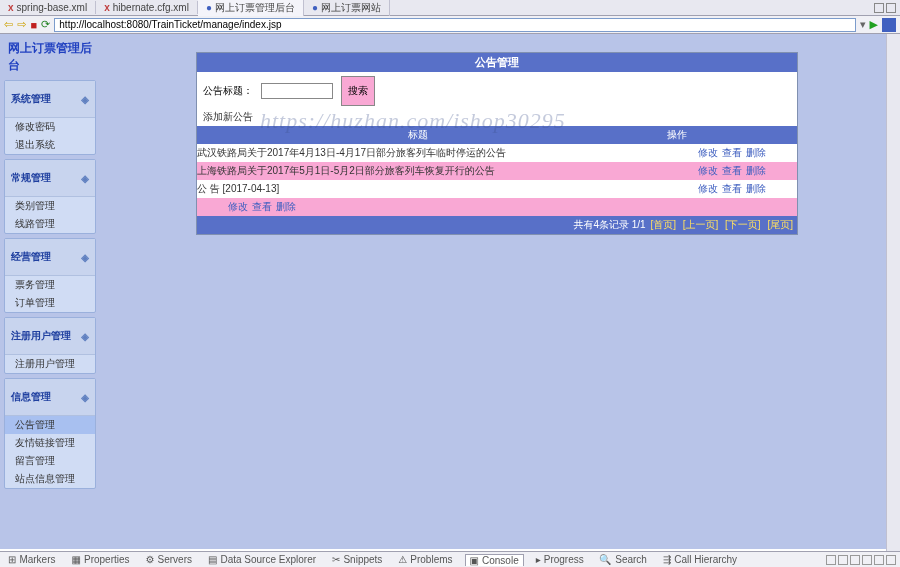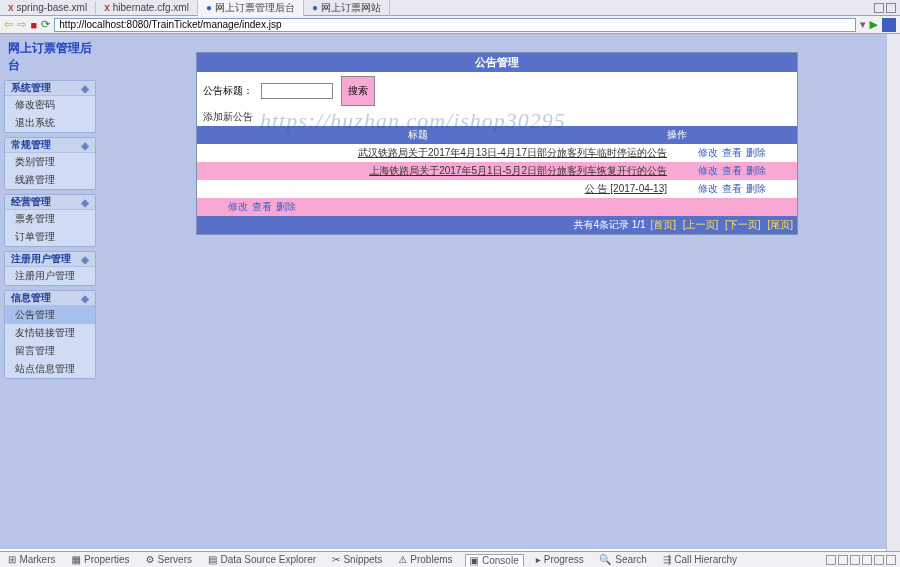--- a/index.html
+++ b/index.html
@@ -23,40 +23,40 @@
 .go-btn { color: #20a020; font-size: 11px; cursor: pointer; }
 .menu-btn { width: 14px; height: 14px; background: #4060c0; cursor: pointer; }
 
 
 .main-area { display: flex; background: #b8c4e8; height: 515px; }
 
 
 .sidebar { width: 100px; padding: 4px; }
 .sidebar-title { color: #2040c0; font-size: 12px; font-weight: bold; padding: 2px 4px 6px; }
 .menu-group { background: #d0dcf4; border: 1px solid #9ab0dc; margin-bottom: 4px; border-radius: 2px; }
-.menu-header { background: #c8d4ee; padding: 0 6px; font-size: 10px; color: #2040a0; font-weight: bold; display: flex; justify-content: space-between; align-items: center; cursor: pointer; border-bottom: 1px solid #b0c0e0; }
+.menu-header { background: #c8d4ee; padding: 11px 6px; font-size: 10px; color: #2040a0; font-weight: bold; display: flex; justify-content: space-between; align-items: center; cursor: pointer; border-bottom: 1px solid #b0c0e0; }
 .menu-header-icon { color: #6080c0; font-size: 10px; }
 .menu-item { padding: 2px 10px; font-size: 10px; color: #333; cursor: pointer; }
 .menu-item.active { background: #a8c0f0; }
 
 
 .content { flex: 1; background: #b8c4e8; padding: 8px 12px 8px 6px; }
 .content-inner { background: #fff; border: 1px solid #8090b0; }
 .content-titlebar { background: #5870c8; color: #fff; text-align: center; padding: 2px; font-size: 11px; font-weight: bold; }
 .search-row { padding: 4px 6px; display: flex; align-items: center; gap: 8px; font-size: 10px; }
 .search-input { border: 1px solid #888; height: 16px; width: 72px; font-size: 10px; padding: 0 2px; }
 .search-btn { border: 1px solid #888; background: #f9a8d4; height: 30px; padding: 0 6px; font-size: 10px; cursor: pointer; }
 .subtitle { padding: 0 6px 2px; font-size: 10px; color: #333; }
 .table-header { background: #5870c8; color: #fff; display: flex; font-size: 10px; padding: 2px 0; gap: 28px; }
 .col-title { flex: 1; text-align: center; }
 .col-ops { width: 130px; text-align: left; }
 .table-row { display: flex; align-items: center; font-size: 10px; padding: 2px 0; }
 .table-row.odd { background: #f9a8d4; }
 .table-row.even { background: #fff; }
-.row-title { flex: 1; text-align: right; color: #333; text-decoration: underline; }
+.row-title { flex: 1; text-align: left; color: #333; }
 .row-ops { width: 130px; text-align: center; }
 .row-ops a { color: #4060c0; text-decoration: none; margin: 0 2px; cursor: pointer; }
 .pagination { background: #5870c8; color: #fff; text-align: right; font-size: 10px; padding: 2px; }
 .pagination a { color: #ffe060; text-decoration: none; margin: 0 2px; cursor: pointer; }
 
 
 .watermark { position: absolute; top: 108px; left: 260px; font-size: 22px; color: rgba(60,80,140,0.3); font-family: serif; font-style: italic; letter-spacing: 1px; pointer-events: none; white-space: nowrap; }
 
 
 .bottom-bar { position: absolute; bottom: 0; left: 0; right: 0; height: 16px; background: #f0f0f5; border-top: 1px solid #a0a0b0; display: flex; align-items: center; font-size: 10px; color: #555; padding: 0 4px; gap: 8px; }

